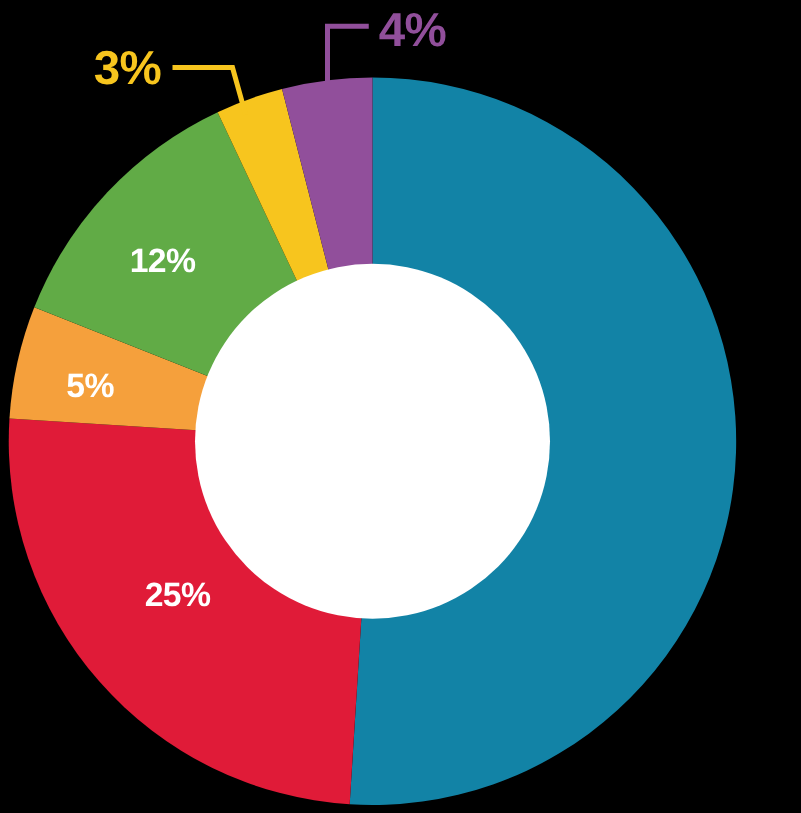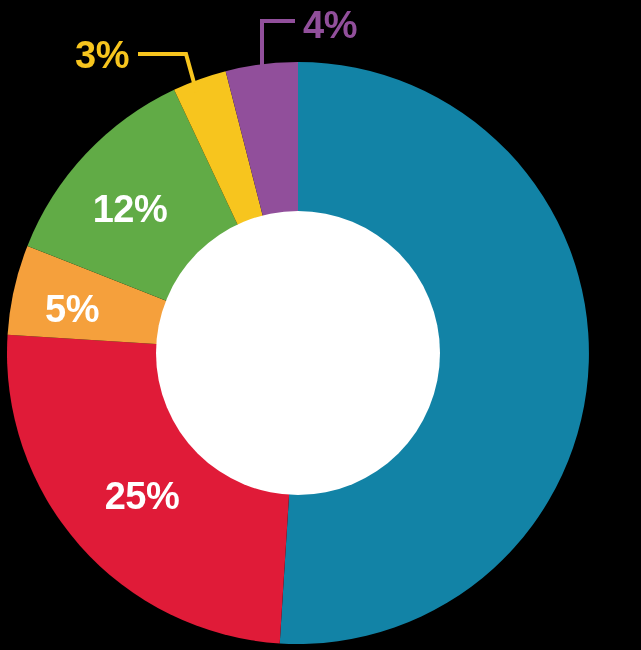--- a/index.html
+++ b/index.html
@@ -25,21 +25,21 @@
     left: 0;
     top: 0;
     width: 641px;
     height: 650px;
     display: block;
   }
   .slice-label {
     position: absolute;
     font-family: "Liberation Sans", sans-serif;
     font-weight: bold;
-    font-size: 38px;
+    font-size: 27px;
     letter-spacing: -0.5px;
     line-height: 1;
     white-space: nowrap;
     transform: translate(-50%, -50%);
     pointer-events: none;
   }
   .slice-label.inside {
     color: #ffffff;
   }
   .callout-label {
@@ -69,21 +69,21 @@
         <path d="M 298 353 L 225.63 71.14 A 291 291 0 0 1 298.00 62.00 Z" fill="#914f9b"></path>
       </g>
     <circle id="center-hole" cx="298" cy="353" r="142" fill="#ffffff"></circle>
     <g id="callout-lines">
       <polyline points="140,54 186,54 196,90" fill="none" stroke="#f7c51e" stroke-width="4" stroke-linecap="square" stroke-linejoin="miter"></polyline>
       <polyline points="293,21 262,21 262,63" fill="none" stroke="#914f9b" stroke-width="4" stroke-linecap="square" stroke-linejoin="miter"></polyline>
     </g>
   </svg>
 
 
-  <div class="slice-label inside" style="left:142px; top:496px;text-align:center;">25%</div>
+  <div class="slice-label inside" style="left:142px; top:476px;text-align:center;">25%</div>
 
   <div class="slice-label inside" style="left:72px; top:309px;">5%</div>
 
   <div class="slice-label inside" style="left:130px; top:209px;">12%</div>
 
   <div class="callout-label" style="left:102px; top:55px; color:#f7c51e;">3%</div>
 
   <div class="callout-label" style="left:330px; top:25px; color:#914f9b;">4%</div>
 
 </div>

